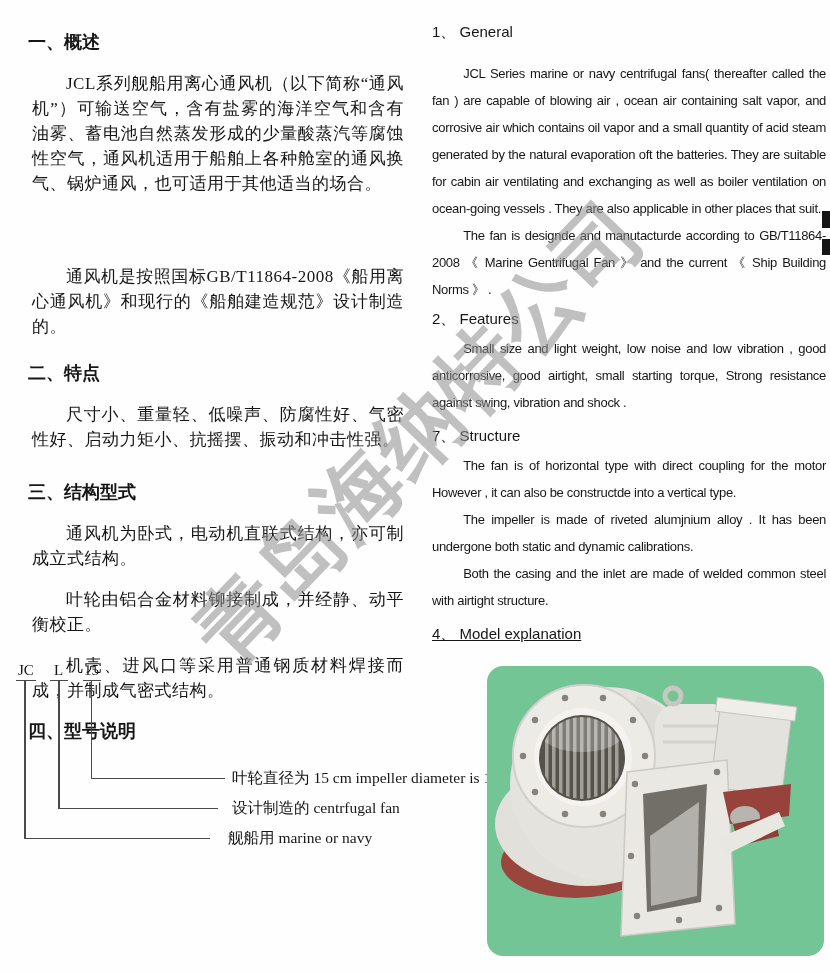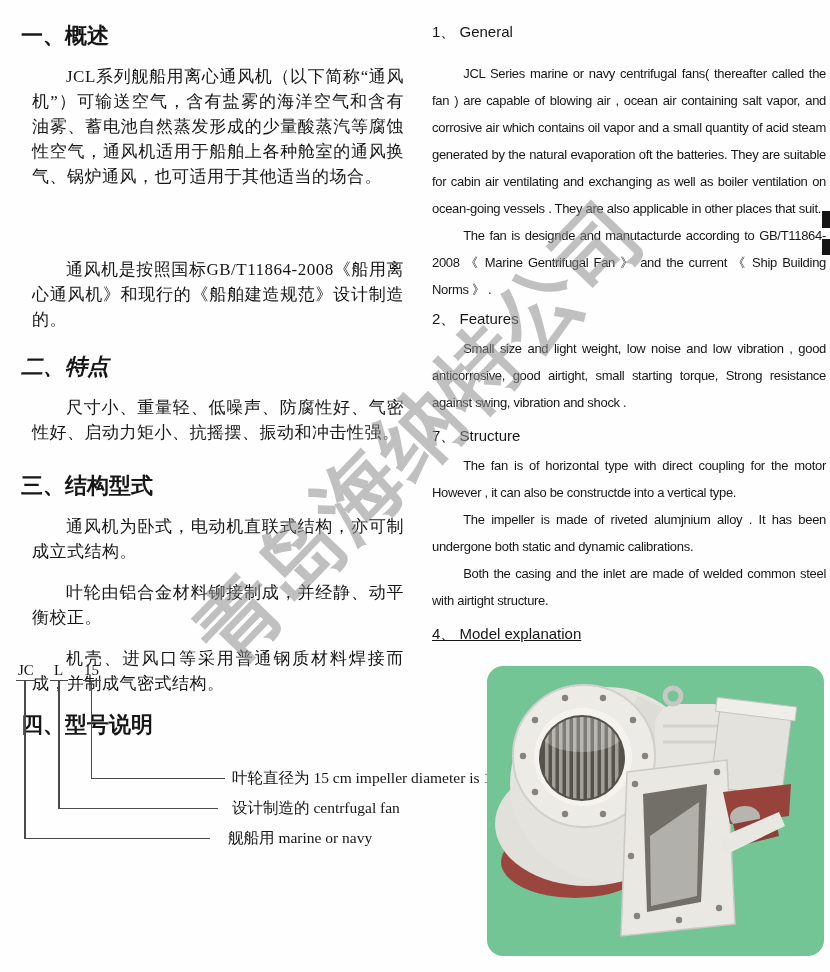--- a/index.html
+++ b/index.html
@@ -7,26 +7,26 @@
     width:830px;height:972px;position:relative;background:#ffffff;overflow:hidden;
     font-family:"Liberation Serif","DejaVu Serif",serif;color:#161616;
   }
   .page{position:absolute;inset:0;background:#fefefe;}
 
   
   .col-left{position:absolute;left:16px;top:18px;width:404px;}
   .col-right{position:absolute;left:432px;top:20px;width:394px;
     font-family:"Liberation Sans","DejaVu Sans",sans-serif;}
 
-  .cjk-h{font-size:22px;font-weight:bold;line-height:25px;margin:5px;}
+  .cjk-h{font-size:18px;font-weight:bold;line-height:25px;margin:12px;}
   .cjk-p{font-size:17px;line-height:25px;margin:16px;text-indent:2em;
     text-align:justify;letter-spacing:0.5px;}
   .h-s1{margin-bottom:12px;}
   .p-s1a{margin-bottom:68px;}
-  .h-s2{margin-top:22px;margin-bottom:8px;font-style:italic;}
+  .h-s2{margin-top:22px;margin-bottom:8px;}
   .h-s3{margin-top:28px;margin-bottom:6px;}
   .p-gap{margin-top:6px;}
   .h-s4{margin-top:2px;}
 
   .en-h{font-size:15px;font-weight:normal;line-height:24px;margin:0;}
   .en-p{font-size:13px;line-height:27px;margin:0;text-indent:2.4em;
     text-align:justify;letter-spacing:-0.3px;}
   .en-h2{margin-top:4px;margin-bottom:4px;}
   .en-h3{margin-top:8px;margin-bottom:4px;}
   .en-h4{margin-top:8px;text-decoration:underline;}

